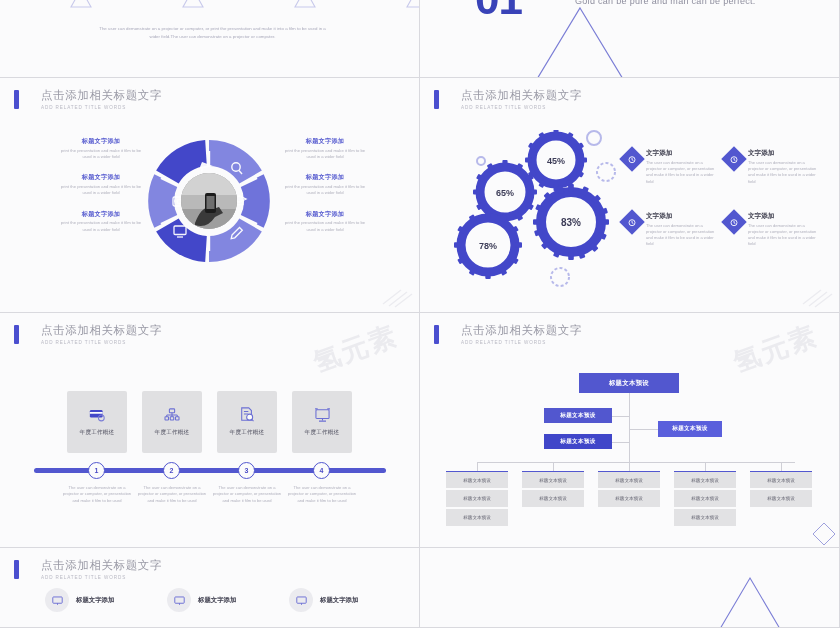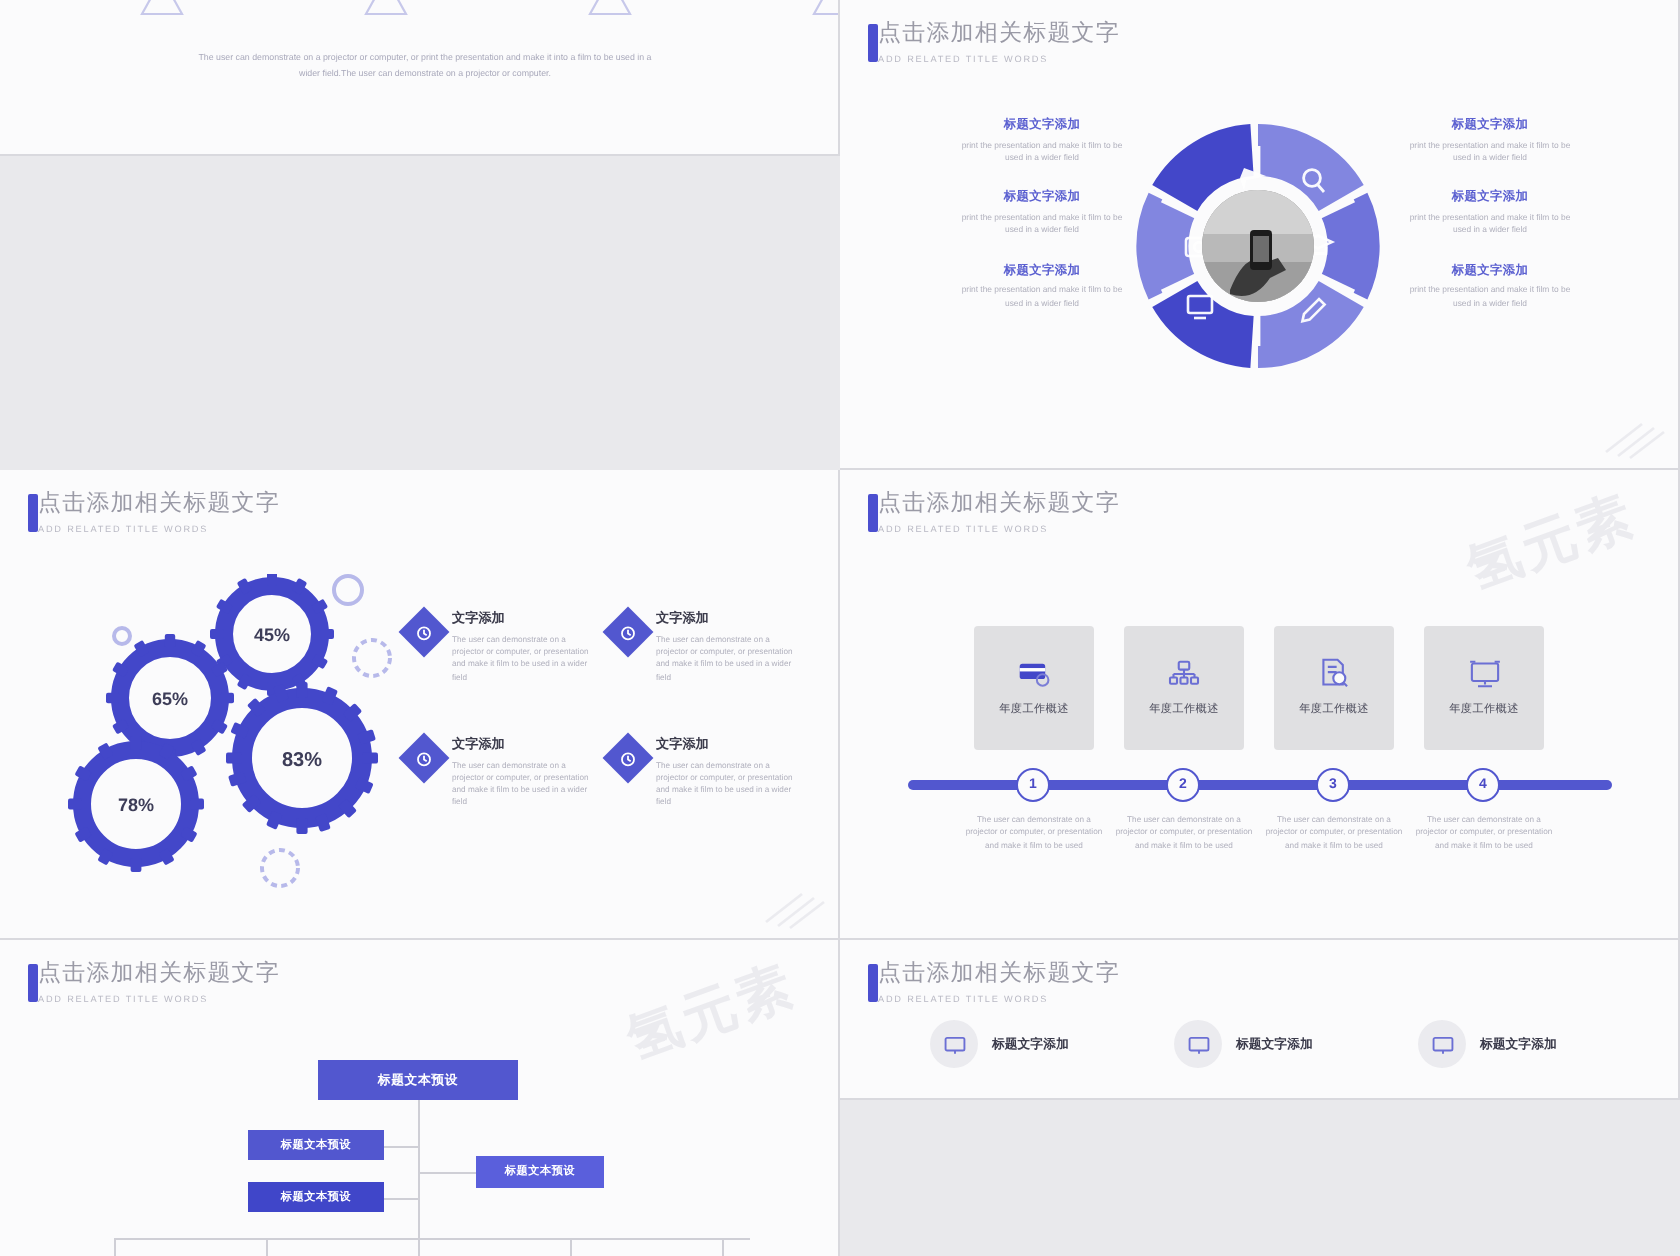--- a/index.html
+++ b/index.html
@@ -19,21 +19,21 @@
     position:relative;overflow:hidden;
     background:#fbfbfc;
     border:1px solid #d9d9de;
     border-top:none;border-left:none;
   }
   .slide.r0{height:78px;}
   .slide.r1,.slide.r2{height:235px;}
   .slide.r3{height:80px;}
 
   
-  .hdr{position:absolute;left:14px;top:11px;display:flex;gap:0;align-items:flex-start;}
+  .hdr{position:absolute;left:14px;top:11px;display:flex;gap:22px;align-items:flex-start;}
   .hdr-bar{width:5px;height:19px;background:#4b4fcf;flex:none;margin-top:1px;border-radius:1px;}
   .hdr-cn{font-size:11.5px;color:#9a9aa6;letter-spacing:.6px;line-height:13px;}
   .hdr-en{font-size:4.6px;color:#b9b9c4;letter-spacing:.9px;line-height:7px;margin-top:1.5px;}
 
   
   .wm{position:absolute;right:20px;top:18px;font-size:27px;color:#ebebef;
       letter-spacing:2px;transform:rotate(-20deg);pointer-events:none;font-weight:bold;}
   .wm2{position:absolute;right:6px;bottom:4px;width:34px;height:22px;pointer-events:none;opacity:.5;}
 
   
@@ -116,20 +116,27 @@
       <svg width="22" height="20" viewBox="0 0 22 20">
           <path d="M11 1 L21 19 L1 19 Z" fill="none" stroke="#9ea0dd" stroke-width="1.1"></path>
         </svg>
       <svg width="22" height="20" viewBox="0 0 22 20">
           <path d="M11 1 L21 19 L1 19 Z" fill="none" stroke="#9ea0dd" stroke-width="1.1"></path>
         </svg>
     </div>
     <div class="sA-text">The user can demonstrate on a projector or computer, or print the presentation and make it into a film to be used in a wider field.The user can demonstrate on a projector or computer.</div>
   </div>
 
+  <div class="slide r0">
+    <div class="sB-num">01</div>
+    <div class="sB-quote">Gold can be pure and man can be perfect.</div>
+    <svg class="sB-tri" width="100" height="80" viewBox="0 0 100 80">
+      <path d="M50 2 L96 78 L4 78 Z" fill="none" stroke="#7b7ed6" stroke-width="1.2"></path>
+    </svg>
+  </div>
 
   <div class="slide r1">
     <div class="hdr">
       <div class="hdr-bar"></div>
       <div>
         <div class="hdr-cn">点击添加相关标题文字</div>
         <div class="hdr-en">ADD RELATED TITLE WORDS</div>
       </div>
     </div>
 

